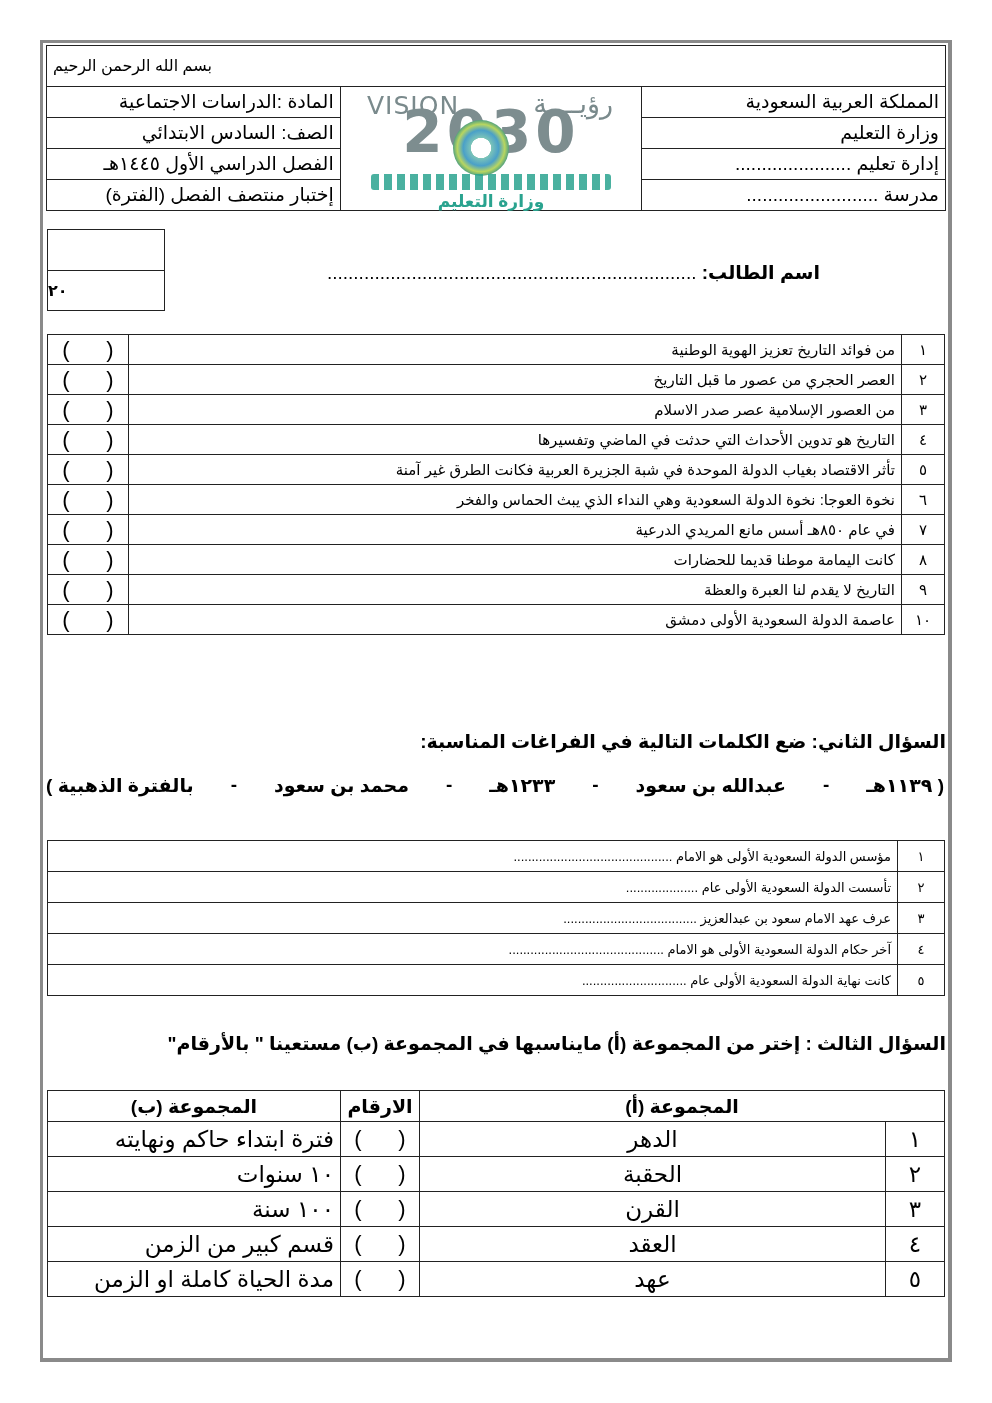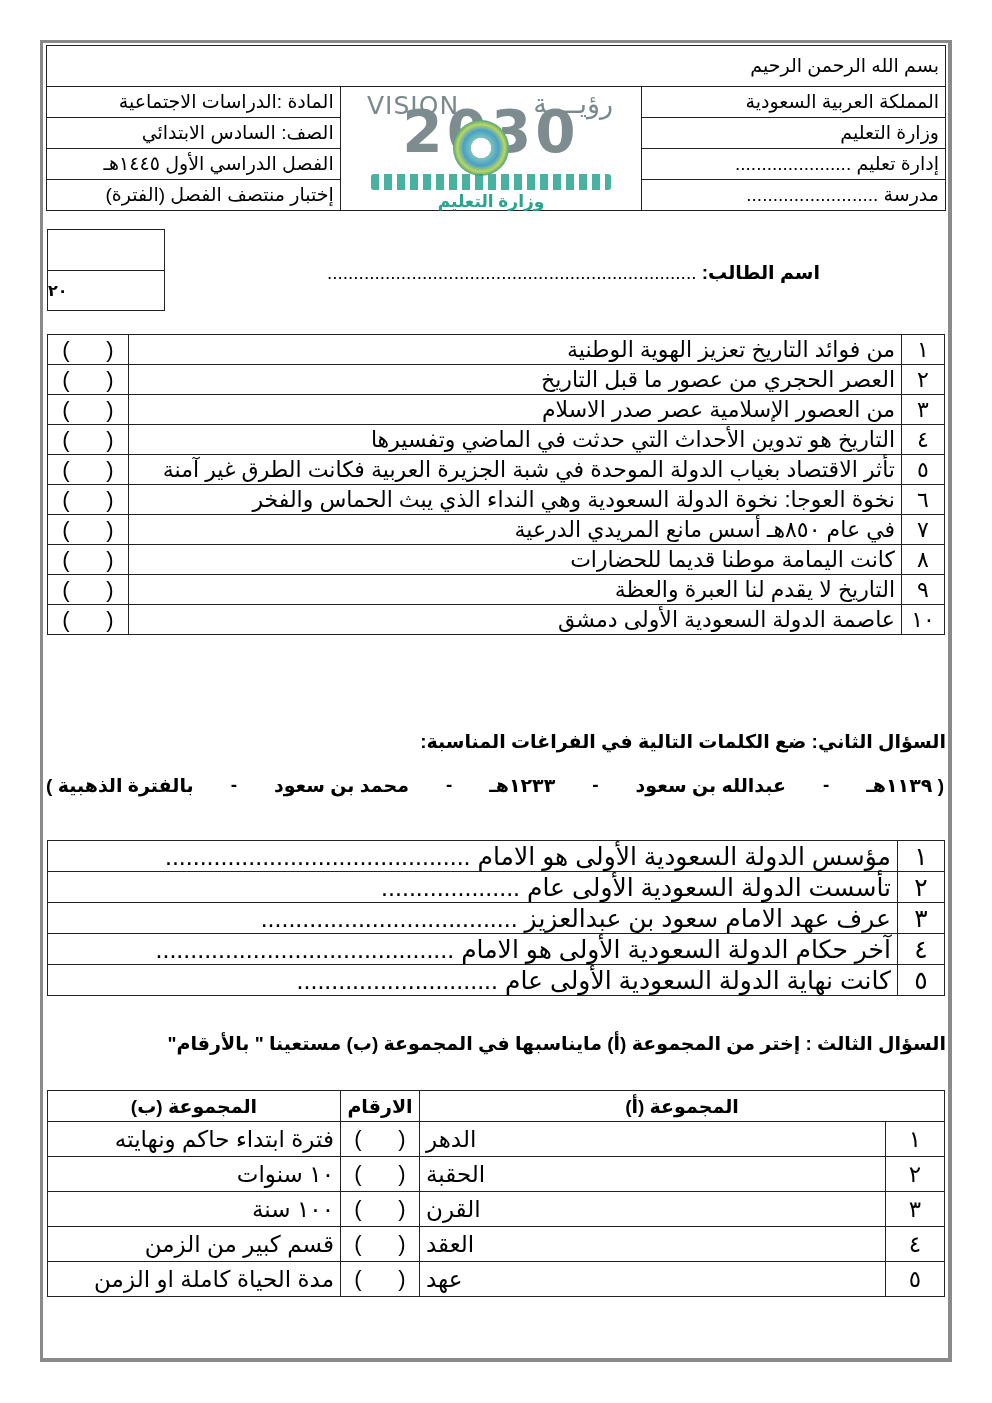--- a/index.html
+++ b/index.html
@@ -4,58 +4,58 @@
 <style>
   html, body { margin: 0; padding: 0; background: #ffffff; }
   body { width: 992px; height: 1403px; position: relative; font-family: "Liberation Sans", "DejaVu Sans", sans-serif; color: #000; }
   .page-frame { position: absolute; left: 40px; top: 40px; width: 912px; height: 1322px; border: 3px solid #8a8a8a; box-sizing: border-box; border-right-width: 4px; border-bottom-width: 4px; }
   .abs { position: absolute; }
   table { border-collapse: collapse; direction: rtl; }
   td, th { border: 1.5px solid #222; padding: 0 6px; font-weight: normal; }
   
   .hdr { left: 46px; top: 45px; width: 900px; }
   .hdr td { font-size: 19px; height: 30px; line-height: 28px; }
-  .hdr .basmala { text-align: right; font-size: 19px; height: 40px; }
+  .hdr .basmala { text-align: left; font-size: 16px; height: 40px; }
   .hdr .right-col { width: 290px; text-align: right; }
   .hdr .left-col { width: 280px; text-align: right; }
   .hdr .logo-cell { width: 300px; padding: 0; text-align: center; vertical-align: middle; margin-top: 44px; }
   .logo { width: 260px; height: 118px; margin: 0 auto; position: relative; }
   .logo .vision { position: absolute; top: 2px; left: 6px; font-size: 25px; color: #7a8a8c; letter-spacing: 1px; font-family: "DejaVu Sans", sans-serif; }
   .logo .ruya { position: absolute; top: 0px; right: 8px; font-size: 27px; color: #7a8a8c; }
   .logo .num { position: absolute; top: 28px; left: 0; width: 260px; text-align: center; font-size: 58px; font-weight: bold; color: #7d8d8f; font-family: "DejaVu Sans", sans-serif; letter-spacing: 4px; }
   .logo .star { position: absolute; top: 30px; left: 92px; width: 56px; height: 56px; border-radius: 50%; background: radial-gradient(circle, #ffffff 25%, #7cc4b8 26%, #4aa0c8 45%, #b8d660 60%, #2a8c8a 75%, rgba(255,255,255,0) 76%); }
   .logo .dots { position: absolute; top: 84px; left: 10px; width: 240px; height: 16px; background: repeating-linear-gradient(90deg, #2aa38f 0 8px, transparent 8px 13px); opacity: .85; border-radius: 3px; }
   .logo .moe { position: absolute; top: 98px; left: 0; width: 260px; text-align: center; font-size: 17px; font-weight: bold; color: #2aa38f; }
   
   .score-box { left: 47px; top: 229px; width: 118px; height: 82px; border: 1.5px solid #222; box-sizing: border-box; }
   .score-box .top { height: 40px; border-bottom: 1.5px solid #222; }
   .score-box .bot { height: 40px; font-size: 16px; font-weight: bold; line-height: 40px; }
   .student-name { right: 172px; top: 252px; font-size: 19px; direction: rtl; margin-top: 9px; }
   .student-name b { font-weight: bold; }
   
   .q1 { left: 47px; top: 334px; width: 898px; }
   .q1 .qtitle { height: 52px; font-size: 19px; font-weight: bold; text-align: right; vertical-align: top; padding-top: 6px; padding-right: 10px; }
-  .q1 td { height: 29px; font-size: 22px; }
+  .q1 td { height: 29px; font-size: 15px; }
   .q1 .num { width: 30px; text-align: center; }
   .q1 .stmt { text-align: right; }
   .q1 .mark { width: 68px; text-align: center; font-size: 22px; letter-spacing: 0; white-space: pre; }
   
   .q2-title { right: 46px; top: 730px; font-size: 19px; font-weight: bold; direction: rtl; }
   .q2-words { left: 46px; top: 774px; width: 898px; font-size: 19px; font-weight: bold; direction: rtl; display: flex; justify-content: space-between; }
   .q2 { left: 47px; top: 840px; width: 898px; }
-  .q2 td { height: 30px; font-size: 25px; }
+  .q2 td { height: 30px; font-size: 13px; }
   .q2 .num { width: 34px; text-align: center; }
   .q2 .stmt { text-align: right; }
   
   .q3-title { right: 46px; top: 1032px; font-size: 19px; font-weight: bold; direction: rtl; }
   .q3 { left: 47px; top: 1090px; width: 898px; }
   .q3 th { height: 30px; font-size: 19px; font-weight: bold; text-align: center; }
   .q3 td { height: 34px; font-size: 23px; }
   .q3 .num { width: 46px; text-align: center; }
-  .q3 .a { text-align: left; }
+  .q3 .a { text-align: center; }
   .q3 .nums { width: 66px; text-align: center; font-size: 22px; white-space: pre; }
   .q3 .b { width: 280px; text-align: right; }
 </style>
 </head>
 <body>
 
 <div class="page-frame"></div>
 
 <table class="abs hdr">
   <tbody>

